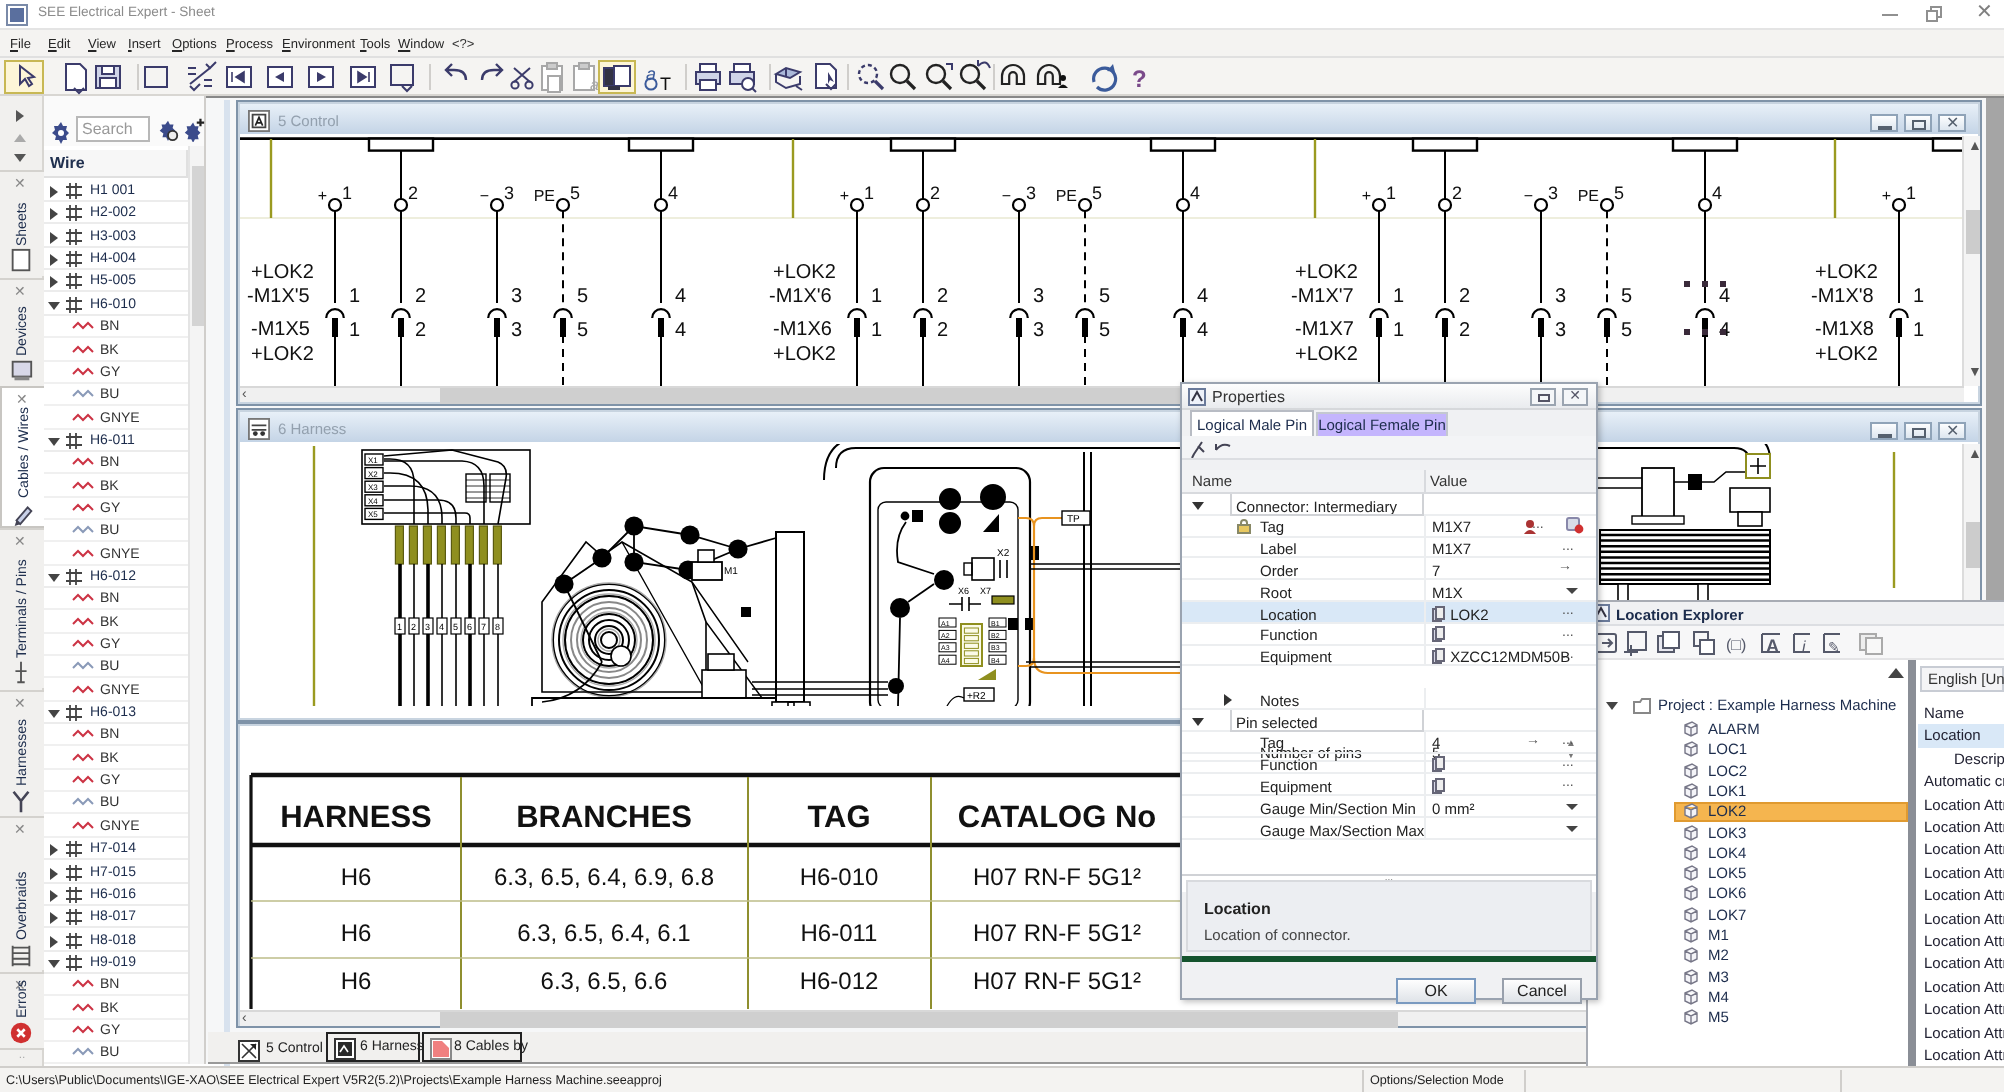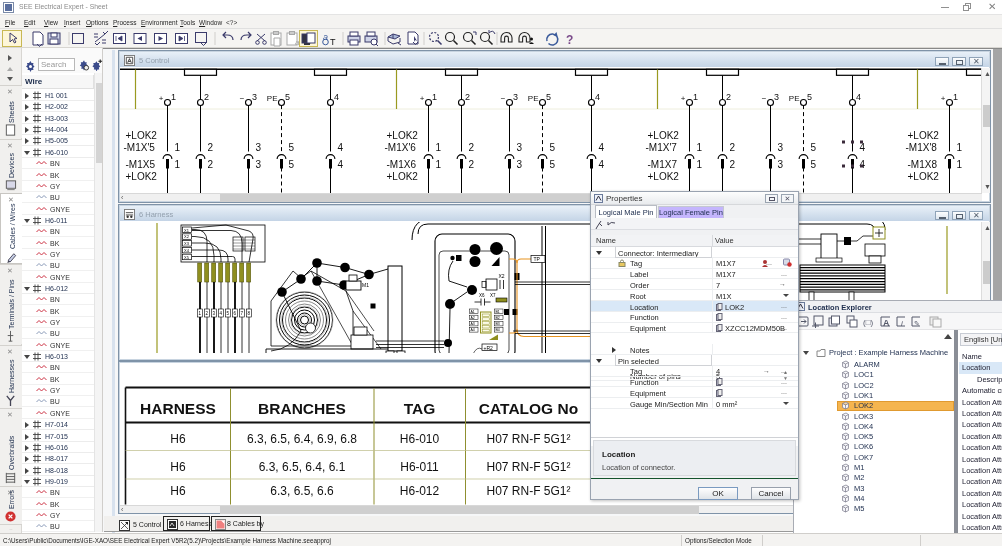--- a/index.html
+++ b/index.html
@@ -1129,28 +1129,34 @@
             <rect x="2" y="0.5" width="4" height="6" fill="#eee" stroke="#667"></rect>
           </svg></div>
 <div class="abs tt" style="left:190px;top:1px;font-size:7px;color:#555;">...</div>
 </div>
 <div class="abs" style="left:0;top:151.2px;width:100%;height:10.8px;border-bottom:1px solid #eceef0;">
 <div class="abs tt" style="left:39px;top:1.5px;font-size:7.5px;color:#222;">Gauge Min/Section Min</div>
 <div class="abs" style="left:121px;top:0;width:1px;height:10.8px;background:#eceef0;"></div>
 <div class="abs tt" style="left:125px;top:1.5px;font-size:7.5px;color:#222;">0 mm²</div>
 <div class="abs" style="left:192px;top:4px;width:0;height:0;border-left:3px solid transparent;border-right:3px solid transparent;border-top:3.5px solid #444;"></div>
 </div>
+<div class="abs" style="left:0;top:162.0px;width:100%;height:10.8px;border-bottom:1px solid #eceef0;">
+<div class="abs tt" style="left:39px;top:1.5px;font-size:7.5px;color:#222;">Gauge Max/Section Max</div>
+<div class="abs" style="left:121px;top:0;width:1px;height:10.8px;background:#eceef0;"></div>
+<div class="abs tt" style="left:125px;top:1.5px;font-size:7.5px;color:#222;"></div>
+<div class="abs" style="left:192px;top:4px;width:0;height:0;border-left:3px solid transparent;border-right:3px solid transparent;border-top:3.5px solid #444;"></div>
+</div>
 </div>
 <div class="abs" style="left:0;top:228px;width:100%;height:26px;background:#fff;"></div>
 <div class="abs" style="left:0;top:245px;width:100%;height:3px;border-top:1px solid #d0d2d6;text-align:center;font-size:5px;color:#888;line-height:2px;">...</div>
 <div class="abs" style="left:2px;top:248px;width:203px;height:36px;background:#eceef2;border:1px solid #d8dade;">
 <div class="abs tt" style="left:8px;top:9px;font-size:8px;font-weight:bold;color:#222;">Location</div>
 <div class="abs tt" style="left:8px;top:22px;font-size:7.5px;color:#444;">Location of connector.</div>
 </div>
-<div class="abs" style="left:0;top:286px;width:100%;height:23px;border-top:1px solid #14532d;">
+<div class="abs" style="left:0;top:286px;width:100%;height:23px;border-top:3px solid #14532d;">
 <div class="abs" style="left:107px;top:8px;width:40px;height:13px;background:linear-gradient(#fefefe,#dfe3e8);border:1px solid #7a9ac0;font-size:8px;color:#222;text-align:center;line-height:12px;">OK</div>
 <div class="abs" style="left:160px;top:8px;width:40px;height:13px;background:linear-gradient(#fefefe,#dfe3e8);border:1px solid #98a0ac;font-size:8px;color:#222;text-align:center;line-height:12px;">Cancel</div>
 </div>
 </div>
 <div class="abs" style="left:793px;top:300px;width:209px;height:233px;background:#fff;border:1px solid #a8acb4;border-right:none;">
 <div class="abs" style="left:0;top:0;width:100%;height:12px;background:#f0f1f3;border-bottom:1px solid #dcdee2;">
 <svg class="abs" style="left:2px;top:1px" width="9" height="9" viewBox="0 0 9 9">
         <rect x="0.5" y="0.5" width="8" height="8" fill="#eef2fa" stroke="#6a7a9a"></rect>
         <path d="M2 6.5 L4.5 2 L7 6.5" fill="none" stroke="#334"></path>
       </svg>

